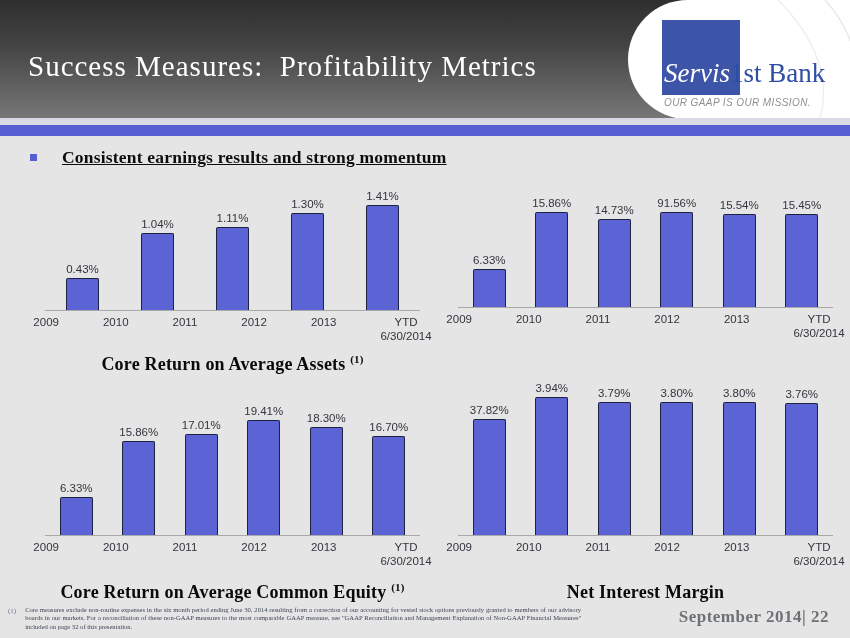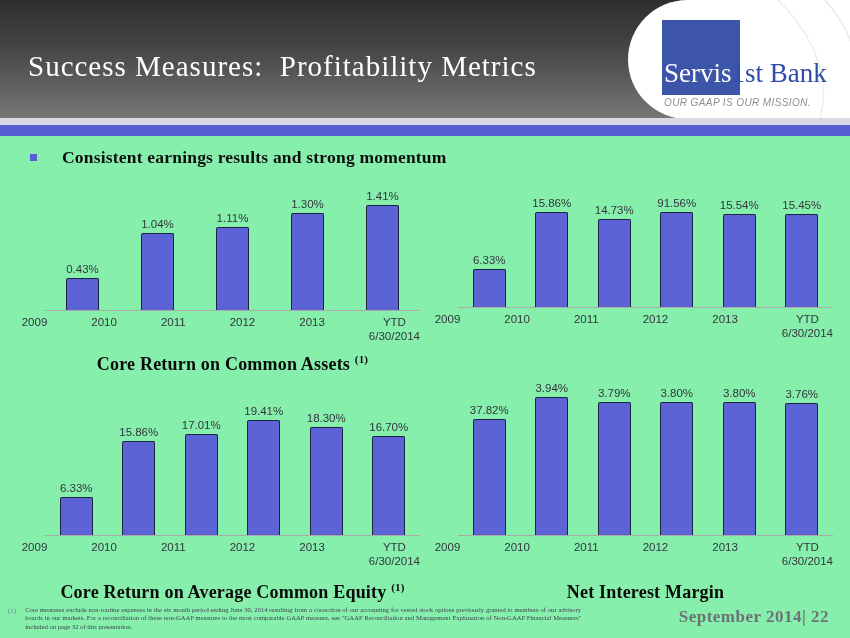--- a/index.html
+++ b/index.html
@@ -1,67 +1,67 @@
 <!DOCTYPE html>
 <html style="--accent: #575dd2; --bar-fill: #5c63d4; --bar-border: #1c2240; --logo-square: #3c55a8; --logo-blue: #2e4da6;"><head>
 <meta charset="utf-8">
 <style>
   html,body{margin:0;padding:0;background:#ffffff;}
   .slide{
     position:relative; width:850px; height:638px; overflow:hidden;
-    background:#86efac; font-family:"Liberation Serif",serif;
+    background:#e5e5e5; font-family:"Liberation Serif",serif;
   }
   
   .header-band{
     position:absolute; left:0; top:0; width:850px; height:118px;
     background:linear-gradient(180deg,#2e2e2e 0%,#454545 40%,#777777 100%);
   }
   .header-title{
     position:absolute; left:28px; top:50px; font-size:29px; color:#ffffff;
     letter-spacing:1px; white-space:pre;
   }
   .strip{position:absolute; left:0; top:118px; width:850px; height:7px; background:#d9dbe4;}
   .accent-bar{position:absolute; left:0; top:125px; width:850px; height:11px; background:var(--accent,#575dd2);}
   
   .logo-blob{
     position:absolute; top:0; right:0; width:222px; height:119px;
     background:#ffffff; border-radius:62px 0 0 62px;
   }
   .blob-swoosh{position:absolute; left:0; top:0;}
   .logo-square{position:absolute; left:34px; top:20px; width:78px; height:75px; background:var(--logo-square,#3c55a8);}
   .logo-text{position:absolute; left:36px; top:58px; font-size:27px; white-space:nowrap;}
-  .logo-servis{color:#ffffff;}
+  .logo-servis{color:#ffffff;font-style:italic;}
   .logo-rest{color:var(--logo-blue,#2e4da6);text-align:right;}
   .logo-tagline{
     position:absolute; left:36px; top:97px; font-size:10px; font-style:italic;
     color:#8f8f8f; letter-spacing:0.4px; font-family:"Liberation Sans",sans-serif; white-space:nowrap;
   }
   
   .bullet-row{position:absolute; left:30px; top:147px; display:flex; align-items:flex-start;}
   .bullet-square{width:7px; height:7px; background:var(--accent,#575dd2); margin-top:7px;}
-  .bullet-text{margin-left:25px; font-size:17.5px; font-weight:bold; color:#0d0d0d; letter-spacing:0.2px;}
+  .bullet-text{margin-left:25px; font-size:17.5px; font-weight:bold; color:#0d0d0d; letter-spacing:0.2px;text-decoration:underline;}
   
   .chart{position:absolute; width:375px;}
   .plot{
     display:flex; align-items:flex-end; justify-content:space-around;
     border-bottom:1px solid #a9a9a9;
   }
   .row1 .plot{height:125px;}
   .row2 .plot{height:160px;}
   .col{display:flex; flex-direction:column; align-items:center; justify-content:flex-end; width:62px;}
   .val{
     font-family:"Liberation Sans",sans-serif; font-size:11.5px; color:#33353e;
     margin-bottom:3px; white-space:nowrap;
   }
   .bar{
     width:33px; background:var(--bar-fill,#5c63d4);
     border:1px solid var(--bar-border,#1c2240); border-bottom:none;
     border-radius:2px 2px 0 0; box-sizing:border-box;
   }
-  .ticks{display:flex; justify-content:flex-end; margin-top:4px; min-height:30px;gap:44px;}
+  .ticks{display:flex; justify-content:center; margin-top:4px; min-height:30px;gap:44px;}
   .tick{
     width:62px; text-align:center; font-family:"Liberation Sans",sans-serif;
     font-size:11.5px; color:#33353e; line-height:14px;
   }
   .ctitle{
     text-align:center; font-weight:bold; font-size:18px; color:#0a0a0a;
     white-space:nowrap; letter-spacing:0.2px;
   }
   .row1 .ctitle{margin-top:8px;}
   .row2 .ctitle{margin-top:11px;}
@@ -145,21 +145,21 @@
           <div>2012</div>
         </div>
         <div class="tick">
           <div>2013</div>
         </div>
         <div class="tick">
           <div>YTD</div>
           <div>6/30/2014</div>
         </div>
       </div>
-    <div class="ctitle"><span class="ct-text">Core Return on Common Assets</span> <sup class="ct-sup">(1)</sup></div>
+    <div class="ctitle"><span class="ct-text">Core Return on Average Assets</span> <sup class="ct-sup">(1)</sup></div>
   </div>
 
   <div id="chart1" class="chart row1">
     <div class="plot">
         <div class="col">
           <div class="val">6.33%</div>
           <div class="bar" style="height: 38px;"></div>
         </div>
         <div class="col">
           <div class="val">15.86%</div>

